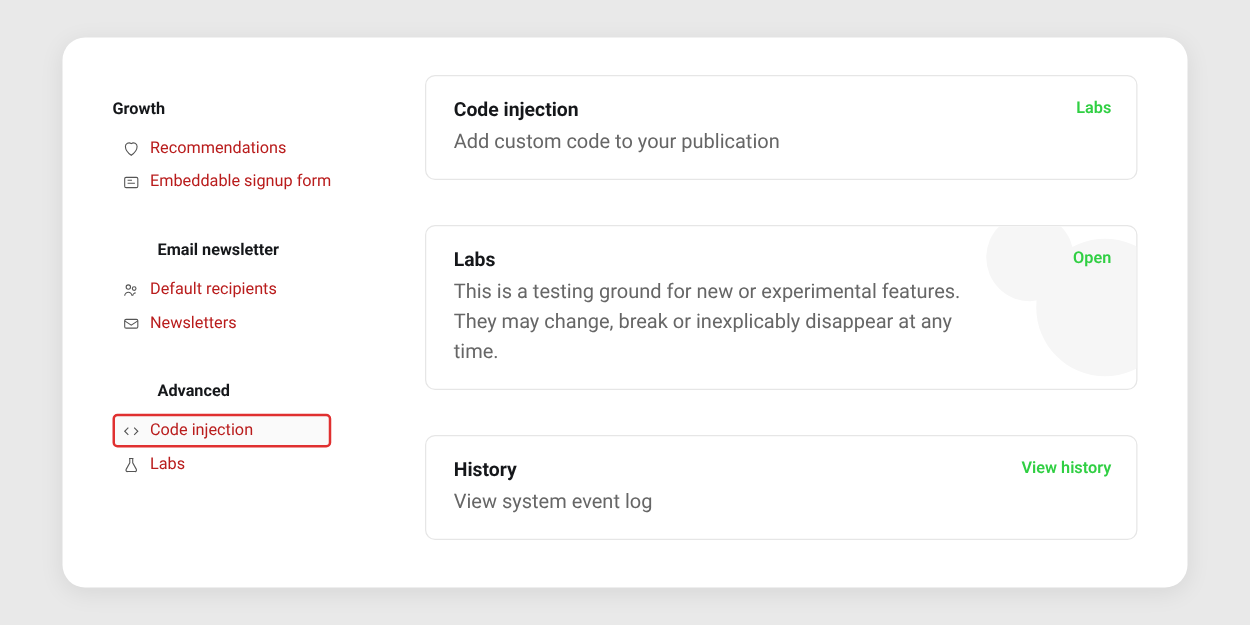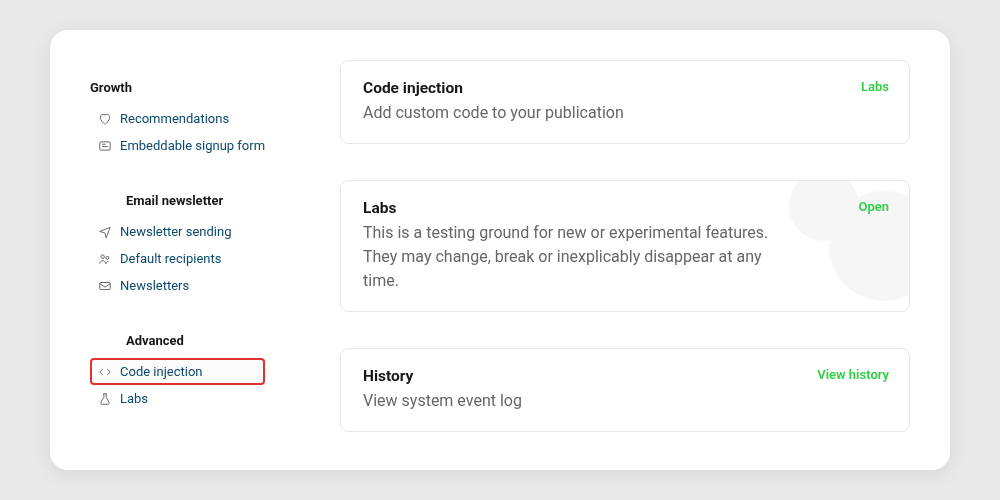--- a/index.html
+++ b/index.html
@@ -35,21 +35,21 @@
     margin-bottom: 10px;
     margin-top: 0;
   }
   .section-heading.gap { margin-top: 34px; padding-left: 36px; }
   .nav-item {
     display: flex;
     align-items: center;
     gap: 8px;
     padding: 4px 6px;
     font-size: 13px;
-    color: #0c4a6e;
+    color: #b91c1c;
     cursor: pointer;
     border-radius: 4px;
     border: 2px solid transparent;
   }
   .nav-item .icon {
     width: 14px;
     height: 14px;
     display: inline-flex;
     align-items: center;
     justify-content: center;
@@ -149,28 +149,20 @@
         <svg viewBox="0 0 24 24">
             <rect x="3" y="5" width="18" height="14" rx="2"></rect>
             <path d="M7 9h6M7 13h10"></path>
           </svg>
       </span>
       <span>Embeddable signup form</span>
     </div>
 
     <div class="section-heading gap">Email newsletter</div>
 
-    <div class="nav-item">
-      <span class="icon">
-        <svg viewBox="0 0 24 24">
-            <path d="M3 11l18-7-7 18-2-8-9-3z"></path>
-          </svg>
-      </span>
-      <span>Newsletter sending</span>
-    </div>
 
     <div class="nav-item">
       <span class="icon">
         <svg viewBox="0 0 24 24">
             <circle cx="8" cy="8" r="3"></circle>
             <circle cx="16" cy="10" r="2.5"></circle>
             <path d="M3 20c0-3 3-5 5-5s5 2 5 5M14 20c0-2 2-4 4-4"></path>
           </svg>
       </span>
       <span>Default recipients</span>

